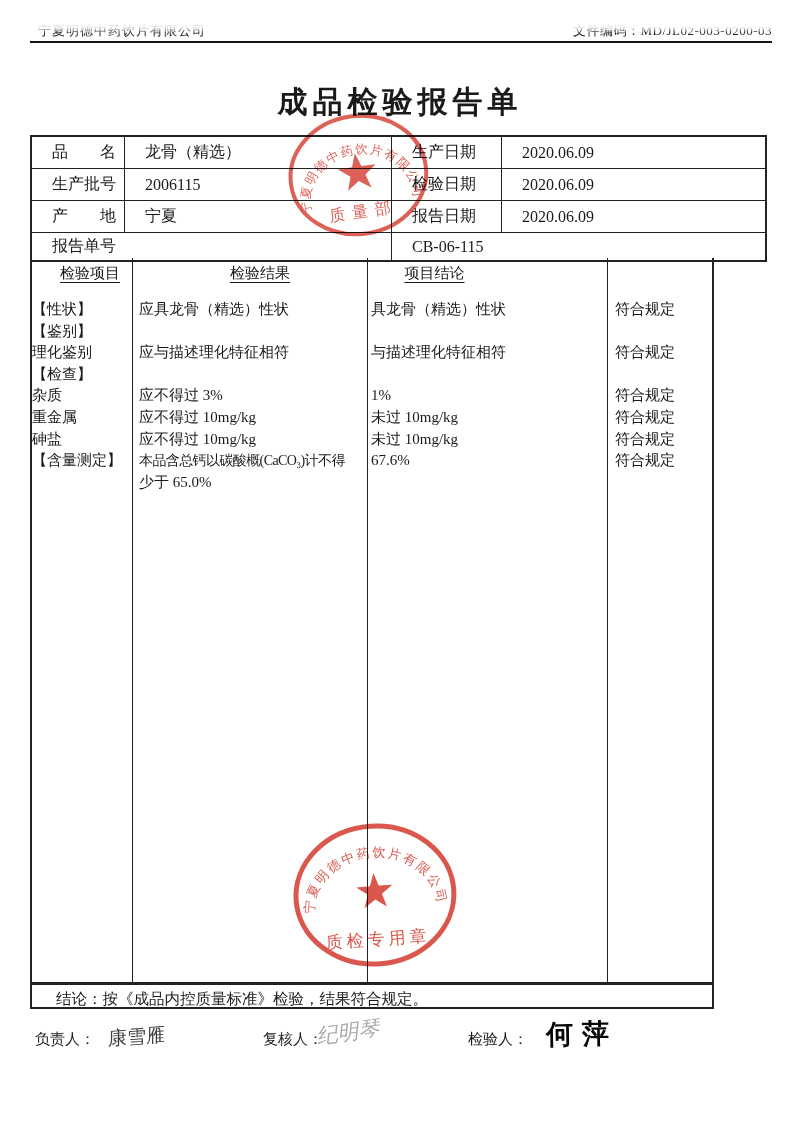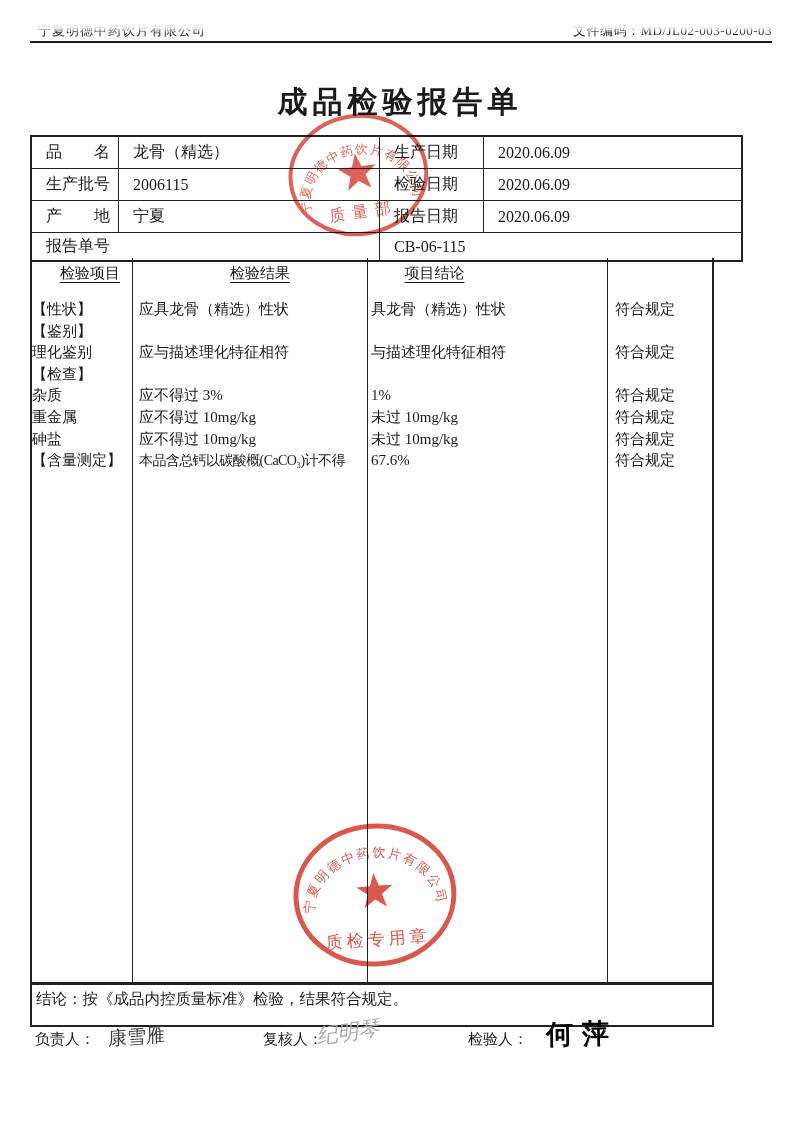--- a/index.html
+++ b/index.html
@@ -15,21 +15,21 @@
     mask-image:linear-gradient(to bottom,rgba(0,0,0,.15) 0 30%,#000 62%);}
   .hdr-right{right:28px;top:22px;font-size:13px;letter-spacing:.5px;color:#222;
     -webkit-mask-image:linear-gradient(to bottom,rgba(0,0,0,.15) 0 30%,#000 62%);
     mask-image:linear-gradient(to bottom,rgba(0,0,0,.15) 0 30%,#000 62%);}
   .hdr-rule{left:30px;top:41px;width:742px;height:2px;background:#161616;}
 
   .title{left:0;right:0;top:82px;text-align:center;font-size:30px;font-weight:bold;letter-spacing:5px;}
 
   
   table.info{position:absolute;left:30px;top:135px;border-collapse:collapse;table-layout:fixed;}
-  table.info td{border:1px solid #222;font-size:16px;padding:0 0 0 14px;height:31px;
+  table.info td{border:1px solid #222;font-size:16px;padding:0 0 0 20px;height:31px;
     white-space:nowrap;overflow:visible;}
   table.info{border:2px solid #222;}
   td.w1{width:72px;} td.w2{width:246px;} td.w3{width:89px;} td.w4{width:243px;}
   tr.rno td{height:27px;}
 
   
   .items{left:30px;top:258px;width:684px;height:725px;border-left:2px solid #222;border-right:2px solid #222;border-bottom:1px solid #222;box-sizing:border-box;}
   .vline{position:absolute;top:0;bottom:0;width:1px;background:#222;}
   .v1{left:100px;} .v2{left:335px;} .v3{left:575px;}
   .items-header{position:absolute;left:0;top:6px;width:100%;display:flex;font-size:15px;margin-left:8px;}
@@ -37,22 +37,22 @@
   .h1{width:100px;} .h2{width:235px;} .h3{width:240px;} .h4{width:109px;}
   .rows{position:absolute;left:0;top:41px;width:100%;}
   .row{display:flex;height:21.6px;line-height:21.6px;font-size:15px;white-space:nowrap;}
   .row .c1{width:96px;padding-left:0;box-sizing:border-box;}
   .row .c2{width:235px;padding-left:11px;box-sizing:border-box;}
   .row .c3{width:240px;padding-left:8px;box-sizing:border-box;font-family:Liberation Serif, serif;}
   .row .c4{width:109px;padding-left:12px;box-sizing:border-box;}
   .row:nth-child(8) .c2{letter-spacing:-0.6px;font-size:14px;}
 
   
-  .conclusion-box{left:30px;top:983px;width:684px;height:44px;border:2px solid #222;box-sizing:border-box;
-    line-height:27px;padding-left:4px;font-size:15.5px;}
+  .conclusion-box{left:30px;top:983px;width:684px;height:26px;border:2px solid #222;box-sizing:border-box;
+    line-height:27px;padding-left:24px;font-size:15.5px;}
 
   
   .sig-label{top:1030px;font-size:15px;}
   .sl1{left:35px;} .sl2{left:263px;text-align:center;} .sl3{left:468px;}
   .sig-name{white-space:nowrap;}
   .sn1{left:108px;top:1024px;font-size:19px;color:#3d3d3d;transform:rotate(-4deg) skewX(-4deg);}
   .sn2{left:318px;top:1018px;font-size:21px;color:#a9a9a9;transform:rotate(-8deg) skewX(-14deg);}
   .sn3{left:546px;top:1016px;font-size:27px;font-weight:bold;color:#050505;letter-spacing:9px;transform:rotate(-1deg);}
 
   
@@ -153,20 +153,21 @@
         <span class="c4">符合规定</span>
       </div>
       <div class="row">
         <span class="c1">【含量测定】</span>
         <span class="c2">本品含总钙以碳酸概(CaCO₃)计不得</span>
         <span class="c3">67.6%</span>
         <span class="c4">符合规定</span>
       </div>
       <div class="row">
         <span class="c1"></span>
+        <span class="c2">少于 65.0%</span>
         <span class="c3"></span>
         <span class="c4"></span>
       </div>
     </div>
   </div>
 
   <div class="abs conclusion-box">结论：按《成品内控质量标准》检验，结果符合规定。</div>
 
   <span class="abs sig-label sl1">负责人：</span>
   <span class="abs sig-name sn1">康雪雁</span>

